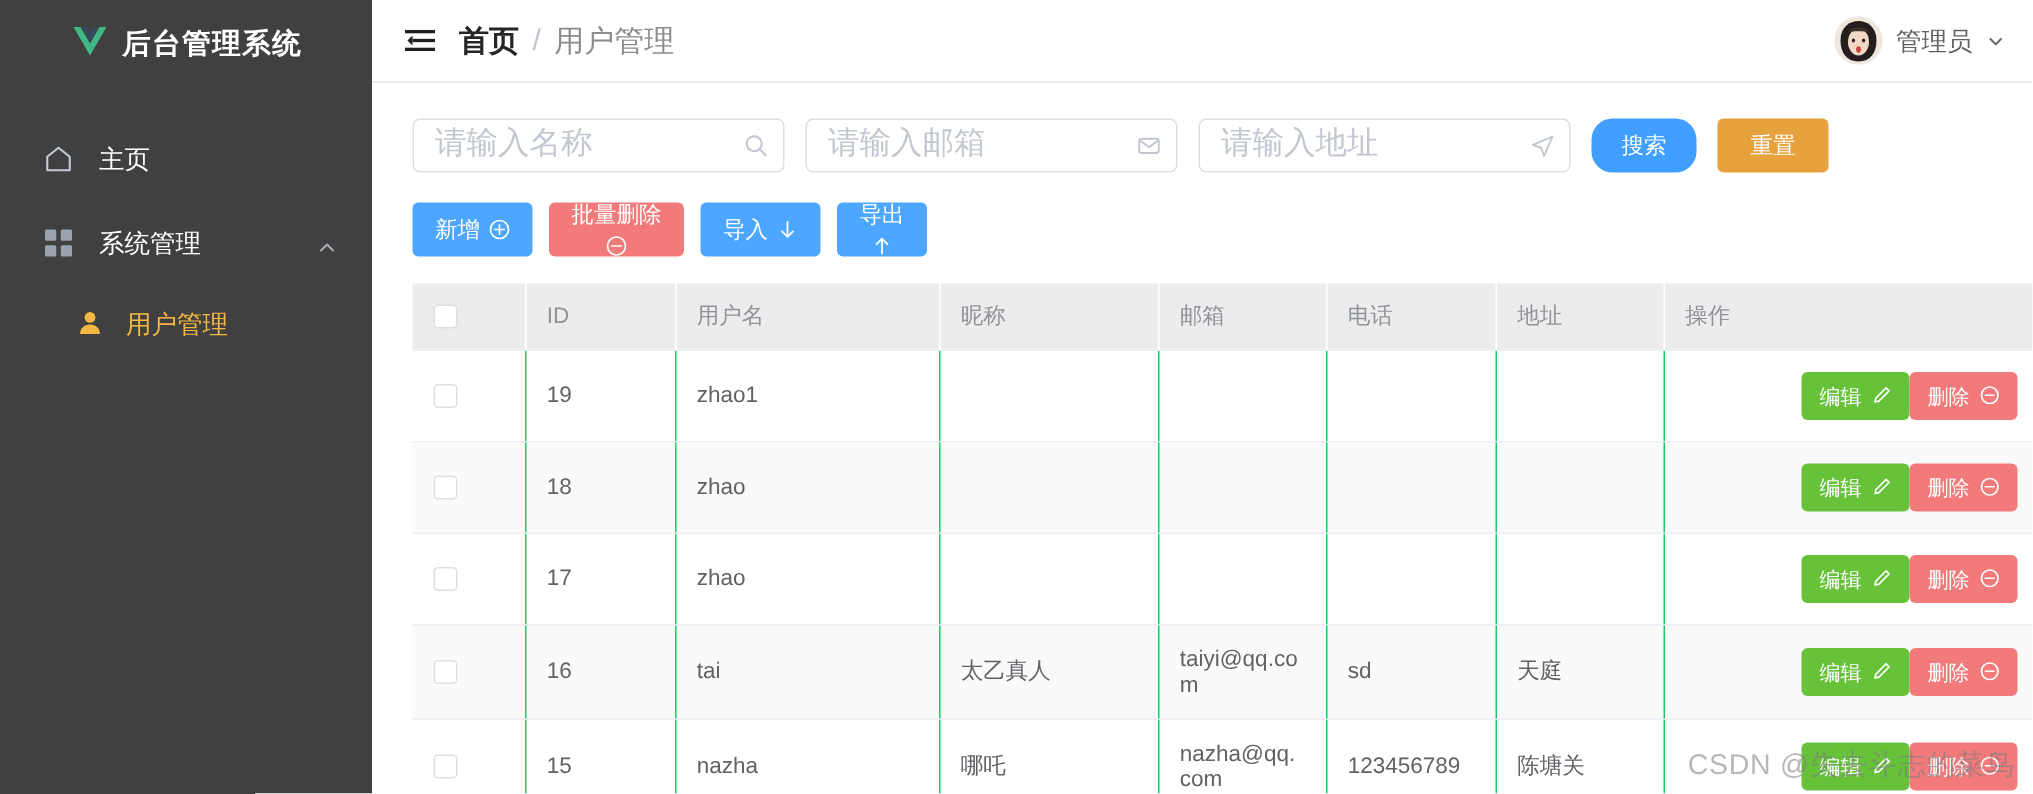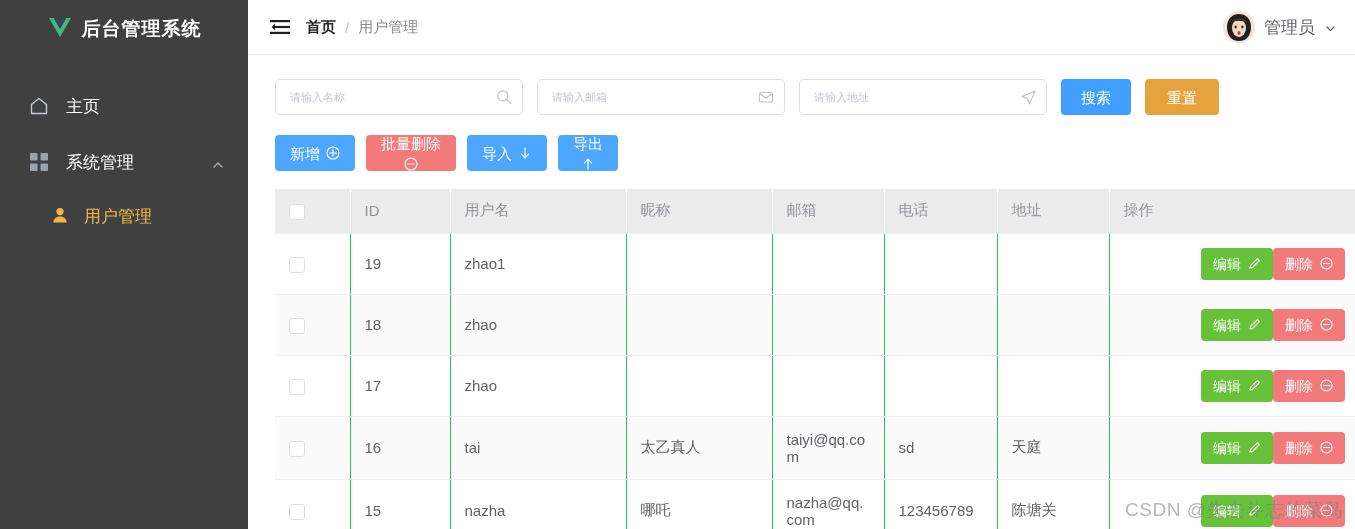--- a/index.html
+++ b/index.html
@@ -94,21 +94,21 @@
     align-items: center;
     padding: 0 18px 0 22px;
     background: #fff;
   }
   .collapse-icon {
     width: 20px; height: 16px;
     margin-right: 16px;
     cursor: pointer;
     display: block;
   }
-  .breadcrumb { display: flex; align-items: center; font-size: 15px; }
+  .breadcrumb { display: flex; align-items: center; font-size: 20px; }
   .bc-home { color: #262626; font-weight: bold; cursor: pointer; }
   .bc-sep { color: #c0c4cc; margin: 0 9px; font-weight: normal; }
   .bc-current { color: #8c8c8c; }
   .topbar-right {
     margin-left: auto;
     display: flex;
     align-items: center;
     gap: 9px;
     cursor: pointer;
   }
@@ -136,23 +136,23 @@
   .input-wrap.w-name { width: 248px; }
   .input-wrap.w-mail { width: 248px; }
   .input-wrap.w-addr { width: 248px; }
   .input-wrap input {
     border: none;
     outline: none;
     background: transparent;
     height: 34px;
     width: 100%;
     padding: 0 32px 0 14px;
-    font-size: 11px;
+    font-size: 21px;
     color: #4c1d95;
-    font-family: Liberation Serif, serif;
+    font-family: Liberation Mono, monospace;
   }
   .input-wrap input::placeholder { color: #c3c7d0; }
   .in-icon {
     position: absolute;
     right: 10px; top: 50%;
     transform: translateY(-50%);
     width: 16px; height: 16px;
     color: #c0c4cc;
     pointer-events: none;
   }
@@ -164,21 +164,21 @@
     font-size: 15px;
     font-family: "Liberation Sans", "DejaVu Sans", sans-serif;
     cursor: pointer;
     display: inline-flex;
     align-items: center;
     justify-content: center;
     gap: 6px;
     white-space: nowrap;
     line-height: 1;
   }
-  .btn-search { height: 36px; padding: 10px 20px; background: #409eff; }
+  .btn-search { height: 36px; padding: 10px 20px; background: #409eff; border-radius: 14px; }
   .btn-reset  { height: 36px; padding: 0 22px; background: #e6a23c; }
 
   .action-row { display: flex; align-items: center; gap: 11px; margin-bottom: 18px; }
   .btn-add    { height: 36px; padding: 0 15px; background: #4da6ff; }
   .btn-delete { height: 36px; padding: 0 15px; background: #f27a7a; flex-direction: column; }
   .btn-import { height: 36px; padding: 0 15px; background: #4da6ff; }
   .btn-export { height: 36px; padding: 0 15px; background: #4da6ff; flex-direction: column; }
   .btn .bi { width: 14px; height: 14px; display: inline-block; }
 
   

